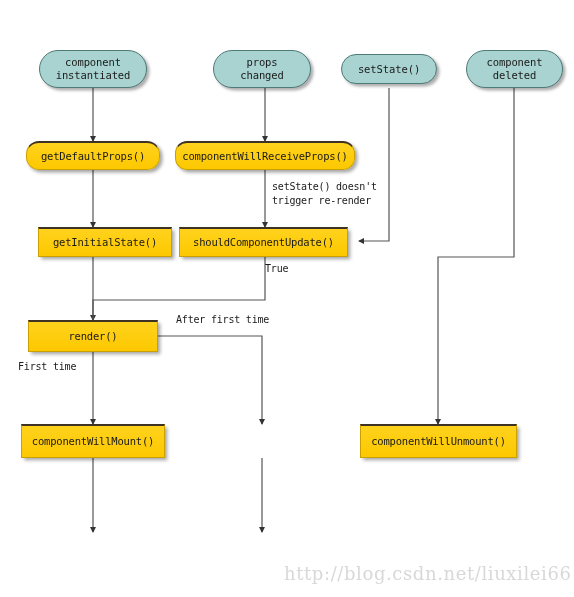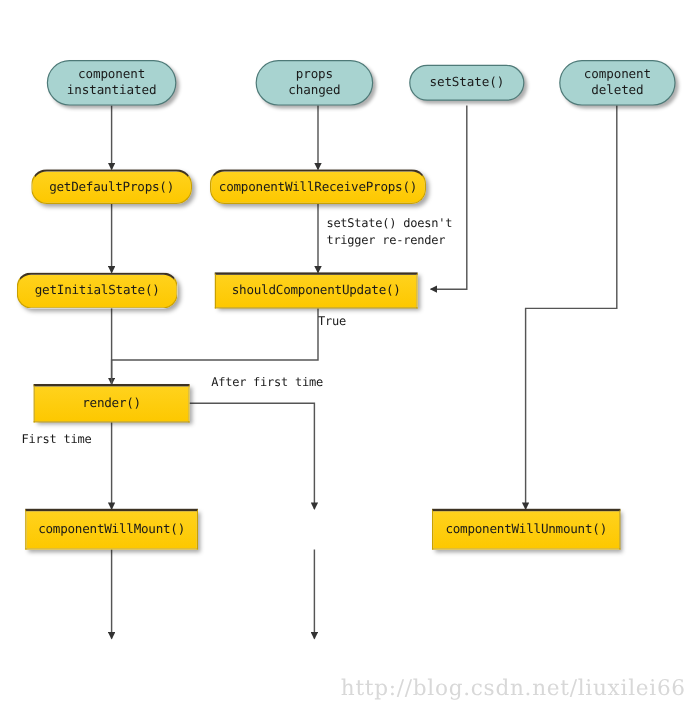--- a/index.html
+++ b/index.html
@@ -148,21 +148,21 @@
 
   <div class="node terminator" style="left:341px; top:54px; width:96px; height:30px;">setState()</div>
 
   <div class="node terminator" style="left:466px; top:50px; width:97px; height:38px;">component
 deleted</div>
 
   <div class="node process" style="left:26px; top:141px; width:134px; height:29px;border-radius:13px;">getDefaultProps()</div>
 
   <div class="node process" style="left:175px; top:141px; width:180px; height:29px;border-radius:12px;">componentWillReceiveProps()</div>
 
-  <div class="node process" style="left:14px; top:227px; width:134px; height:30px;border-radius:12px;">getInitialState()</div>
+  <div class="node process" style="left:38px; top:227px; width:134px; height:30px;">getInitialState()</div>
 
   <div class="node process" style="left:179px; top:227px; width:169px; height:30px;">shouldComponentUpdate()</div>
 
   <div class="node process" style="left:28px; top:320px; width:130px; height:32px;">render()</div>
 
   <div class="node process" style="left:21px; top:424px; width:144px; height:34px;">componentWillMount()</div>
 
 
   <div class="node process" style="left:360px; top:424px; width:157px; height:34px;">componentWillUnmount()</div>
 

